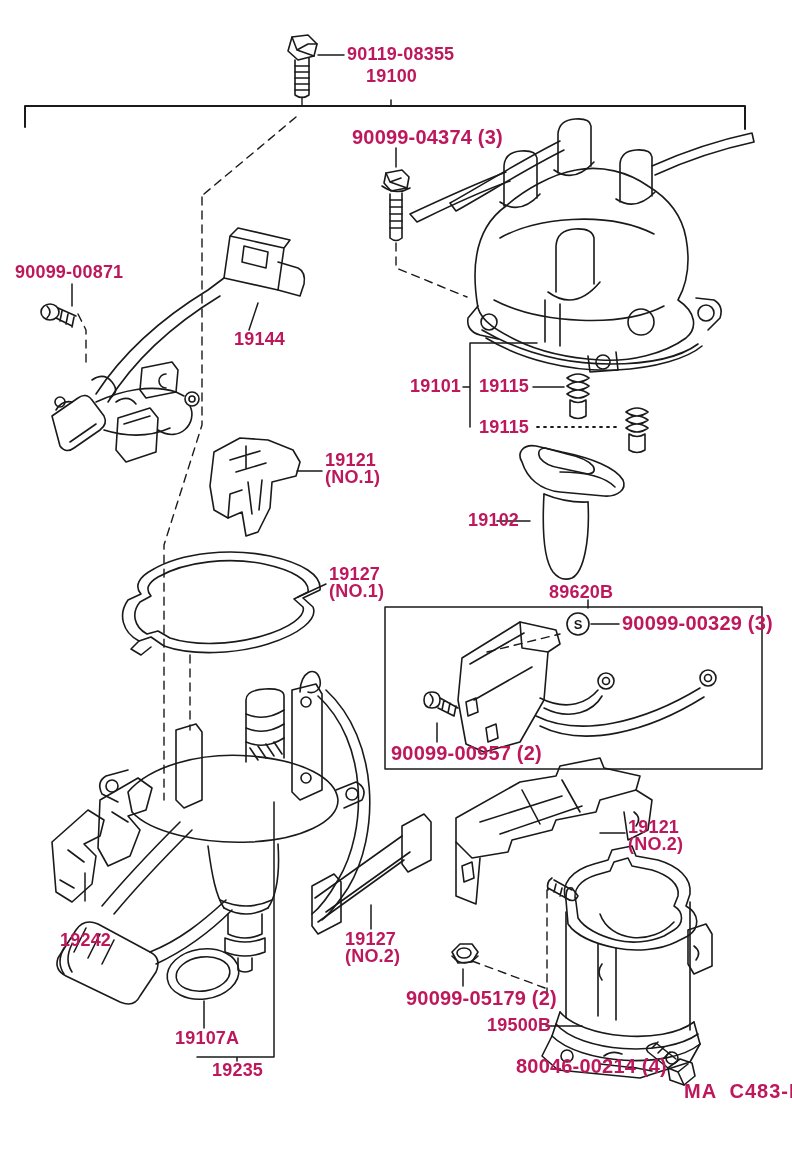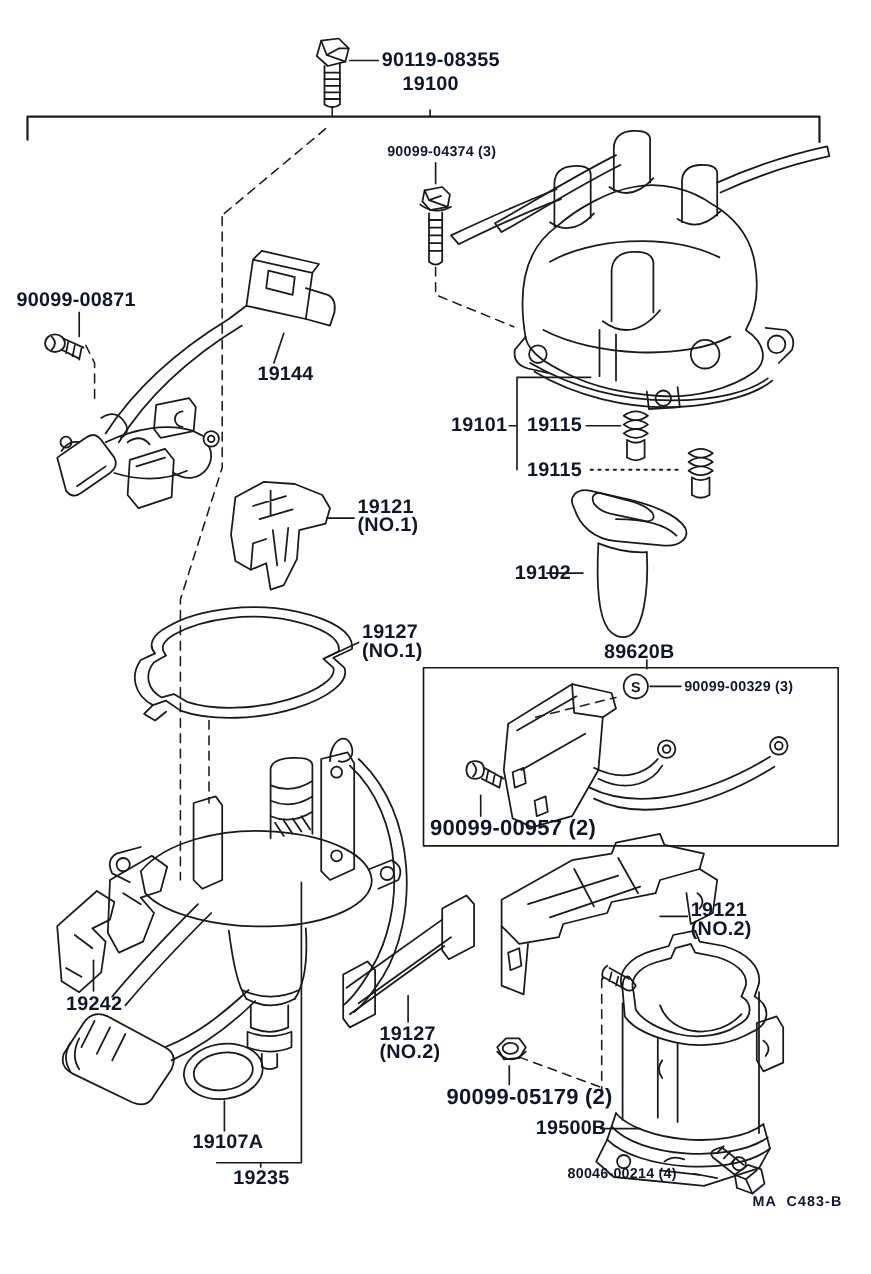--- a/index.html
+++ b/index.html
@@ -1,22 +1,22 @@
 <!DOCTYPE html>
 <html><head>
 <meta charset="utf-8">
 <style>
   html,body{margin:0;padding:0;background:#e8e8e8;}
   #page{position:relative;width:792px;height:1158px;background:#ffffff;overflow:hidden;
         font-family:"Liberation Sans",sans-serif;}
   #art{position:absolute;left:0;top:0;}
-  .lbl{position:absolute;color:#0f172a;font-weight:bold;font-size:18px;line-height:17px;
+  .lbl{position:absolute;color:#be185d;font-weight:bold;font-size:18px;line-height:17px;
        white-space:pre;letter-spacing:0.2px;}
   .lbl-md{font-size:20px;}
-  .lbl-sm{font-size:13px;}
+  .lbl-sm{font-size:20px;}
   .two{line-height:17px;}
 </style>
 </head>
 <body>
 
 <div id="page">
 
 <svg id="art" width="792" height="1158" viewBox="0 0 792 1158" fill="none" stroke="#1a1a1a" stroke-width="1.6" stroke-linecap="round" stroke-linejoin="round">
 
   <g stroke-width="1.5">
@@ -281,21 +281,21 @@
 <div class="lbl" style="left:234px;top:331px">19144</div>
 <div class="lbl" style="left:410px;top:378px">19101</div>
 <div class="lbl" style="left:479px;top:378px">19115</div>
 <div class="lbl" style="left:479px;top:419px">19115</div>
 <div class="lbl" style="left:468px;top:512px">19102</div>
 <div class="lbl two" style="left:325px;top:452px"><div>19121</div><div>(NO.1)</div></div>
 <div class="lbl two" style="left:329px;top:566px"><div>19127</div><div>(NO.1)</div></div>
 <div class="lbl" style="left:549px;top:584px">89620B</div>
 <div class="lbl lbl-sm" style="left:622px;top:615px">90099-00329 (3)</div>
 <div class="lbl lbl-md" style="left:391px;top:745px">90099-00957 (2)</div>
-<div class="lbl" style="left:60px;top:904px">19242</div>
+<div class="lbl" style="left:60px;top:932px">19242</div>
 <div class="lbl" style="left:175px;top:1030px">19107A</div>
 <div class="lbl" style="left:212px;top:1062px">19235</div>
 <div class="lbl two" style="left:345px;top:931px"><div>19127</div><div>(NO.2)</div></div>
 <div class="lbl two" style="left:628px;top:819px"><div>19121</div><div>(NO.2)</div></div>
 <div class="lbl lbl-md" style="left:406px;top:990px">90099-05179 (2)</div>
 <div class="lbl" style="left:487px;top:1017px">19500B</div>
 <div class="lbl lbl-sm" style="left:516px;top:1058px">80046-00214 (4)</div>
 <div class="lbl lbl-sm" style="left:684px;top:1083px;letter-spacing:1px">MA  C483-B</div>
 
 </div>

